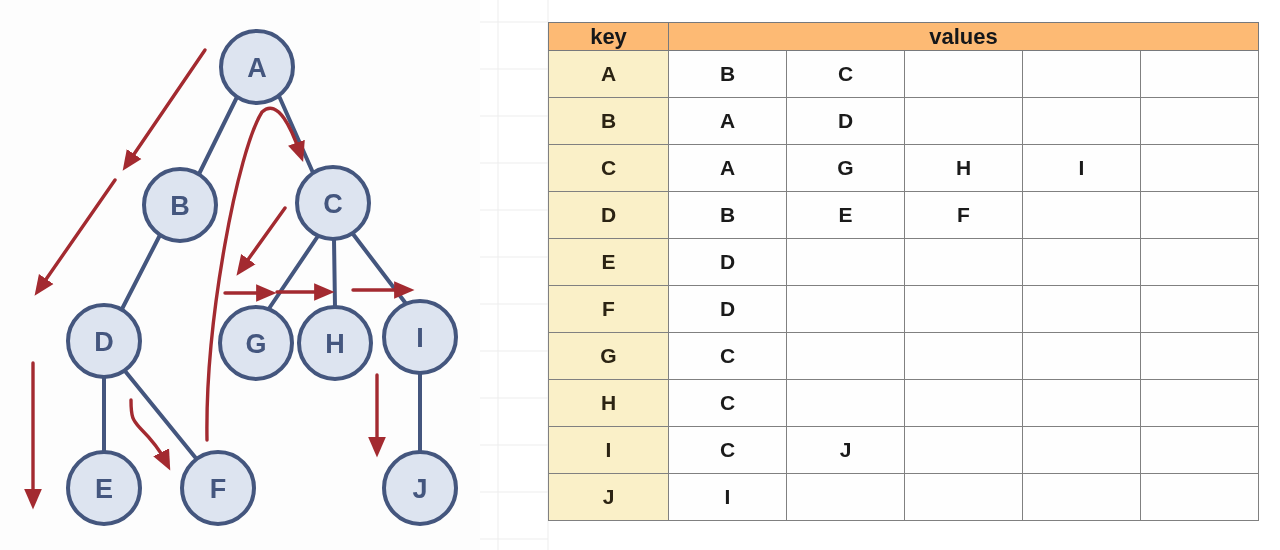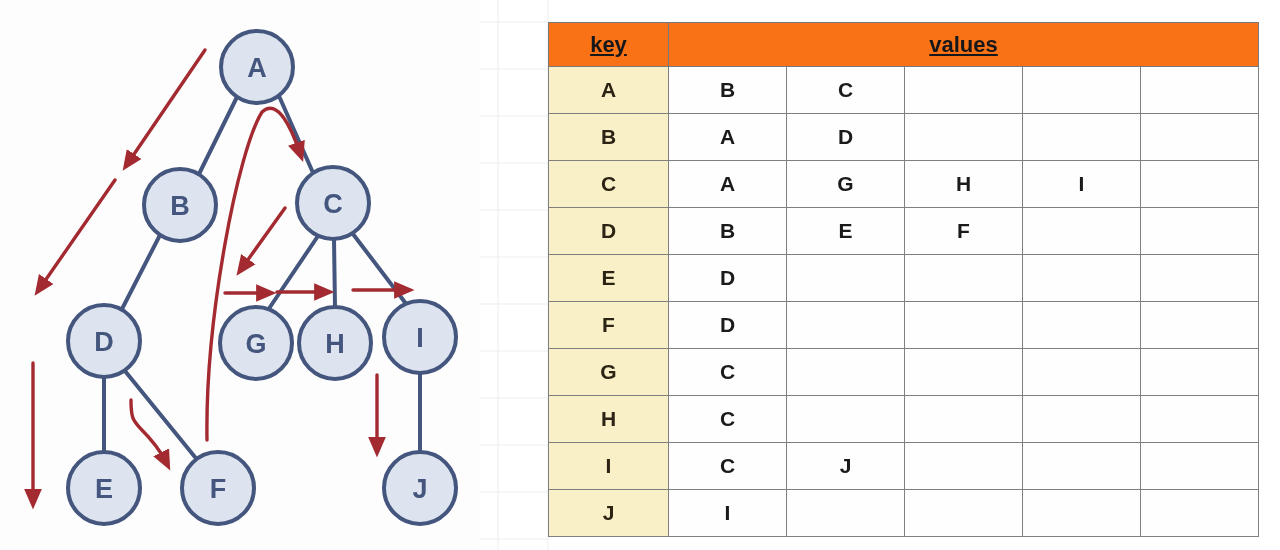--- a/index.html
+++ b/index.html
@@ -58,26 +58,25 @@
     text-align: center;
     vertical-align: middle;
     font-family: "Liberation Sans", sans-serif;
     font-size: 21px;
     font-weight: bold;
     color: #1a1a1a;
     background: #fefefe;
     box-sizing: border-box;
   }
   #adj-table th {
-    background: #f97316;
-    height: 44px;
+    background: #fdba74;
+    height: 28px;
     font-size: 22px;
     color: #15171a;
     border: 1px solid #77797c;
-    text-decoration: underline;
   }
   #adj-table td.keycell {
     background: #faf0c8;
     color: #2b2313;
     border-right: 1px solid #808080;
   }
   .col-key   { width: 120px; }
   .col-val   { width: 118px; }
 </style>
 </head>

